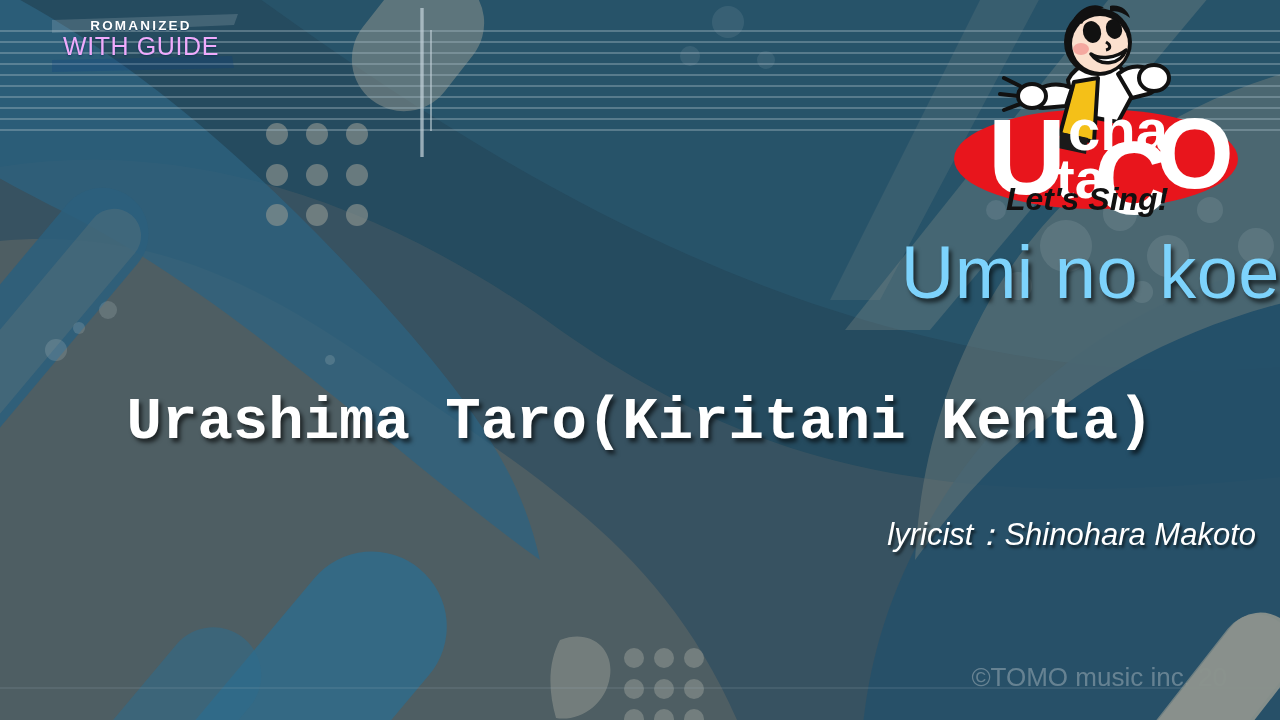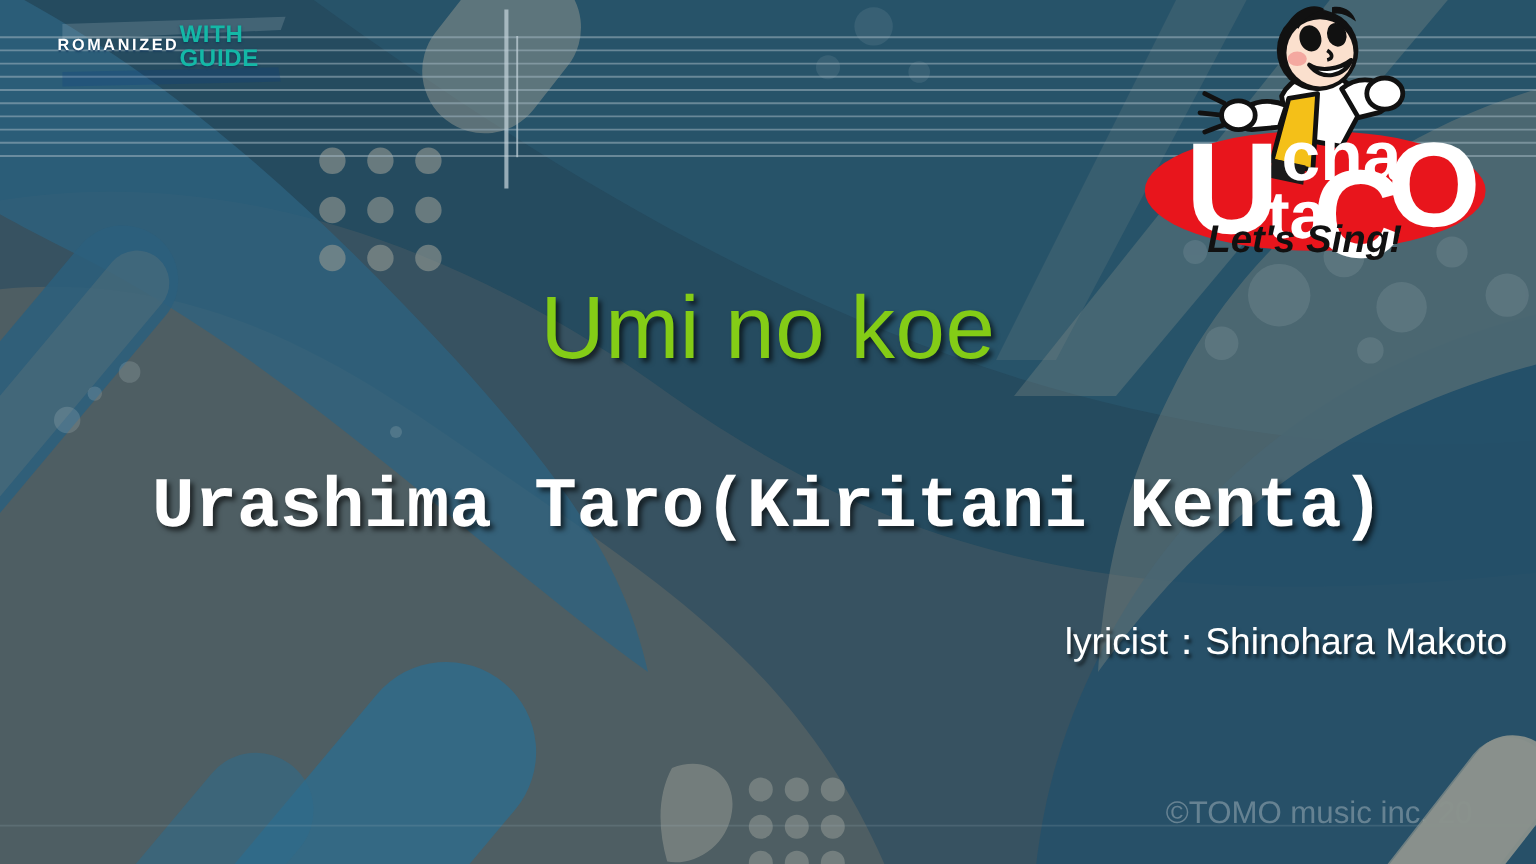--- a/index.html
+++ b/index.html
@@ -16,63 +16,63 @@
   .layer { position:absolute; inset:0; }
   svg.layer { display:block; }
 
   
   #ribbon {
     position:absolute; left:22px; top:8px;
     width:222px; height:74px;
   }
   #ribbon .rtext {
     position:absolute; left:0; top:0; width:222px; height:62px;
-    display:flex; flex-direction:row;
+    display:flex; flex-direction:column;
     align-items:center; justify-content:center;
     padding-left:26px; padding-right:10px;
   }
   .rib-line1 {
     color:#ffffff; font-size:13.5px; font-weight:bold;
     letter-spacing:2.2px; line-height:1;
     text-shadow:0 1px 1px rgba(0,40,80,.55);
     margin-bottom:2px;
   }
   .rib-line2 {
-    color:#14b8a6; font-size:20px; font-weight:bold;
+    color:#f0abfc; font-size:25px; font-weight:normal;
     letter-spacing:0.6px; line-height:1;
     text-shadow:0 1px 2px rgba(0,40,80,.6);
   }
 
   
   #logo { position:absolute; left:948px; top:2px; width:300px; height:230px; }
 
   
   #song-title {
     position:absolute; left:0; right:0; top:234px;
-    text-align:center;
-    font-size:74px; font-weight:400; color:#84cc16;
+    text-align:right;
+    font-size:74px; font-weight:400; color:#7dd3fc;
     letter-spacing:0.5px; line-height:1.05;
     text-shadow:3px 4px 4px rgba(0,0,0,.62);
   }
   #artist-name {
     position:absolute; left:0; right:0; top:392px;
     text-align:center;
     font-size:59px; font-weight:bold; color:#ffffff;
     letter-spacing:0px; line-height:1.05;
     text-shadow:3px 4px 4px rgba(0,0,0,.62);
     font-family:Liberation Mono, monospace;
   }
   .credit {
     position:absolute; right:24px;
     text-align:right; color:#ffffff;
     font-size:31px; font-weight:400; line-height:1.1;
     text-shadow:2px 3px 3px rgba(0,0,0,.6);
     white-space:nowrap;
   }
-  #credit-lyricist { top:518px; }
+  #credit-lyricist { top:518px;font-style:italic; }
   #credit-composer { top:576px; }
 
   #copyright {
     position:absolute; right:53px; top:664px;
     color:rgba(190,200,205,.42);
     font-size:26px; font-weight:400; line-height:1;
     white-space:nowrap;
   }
 </style>
 </head>

